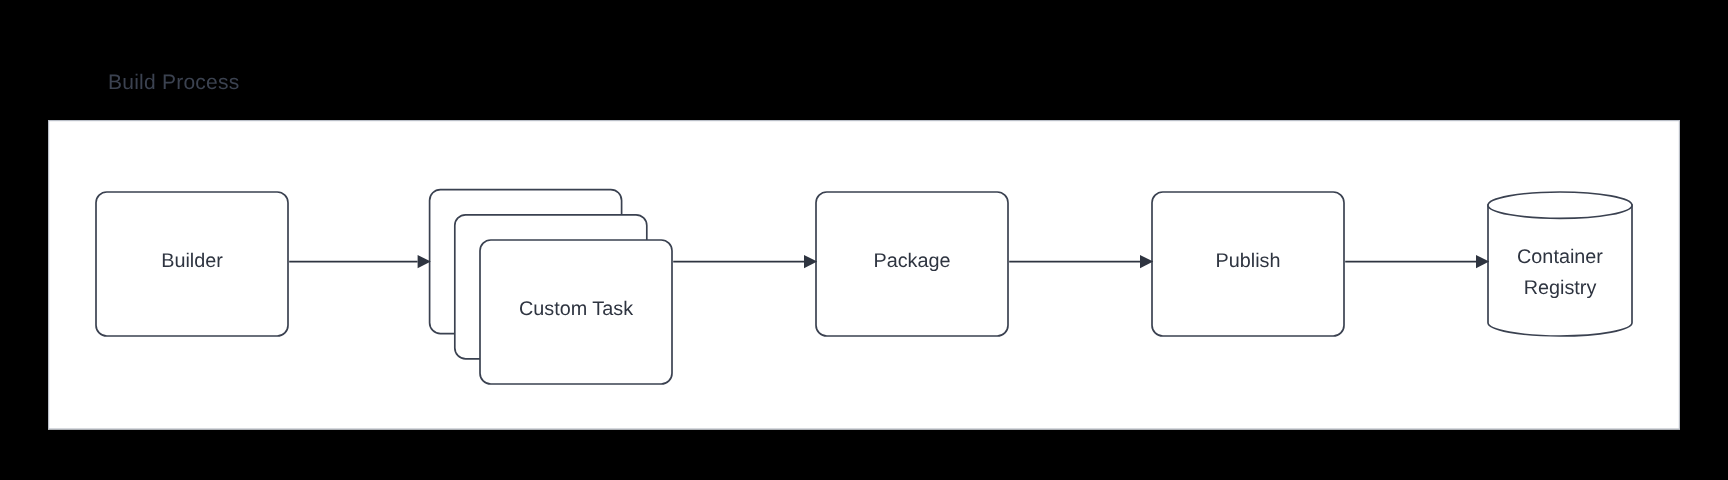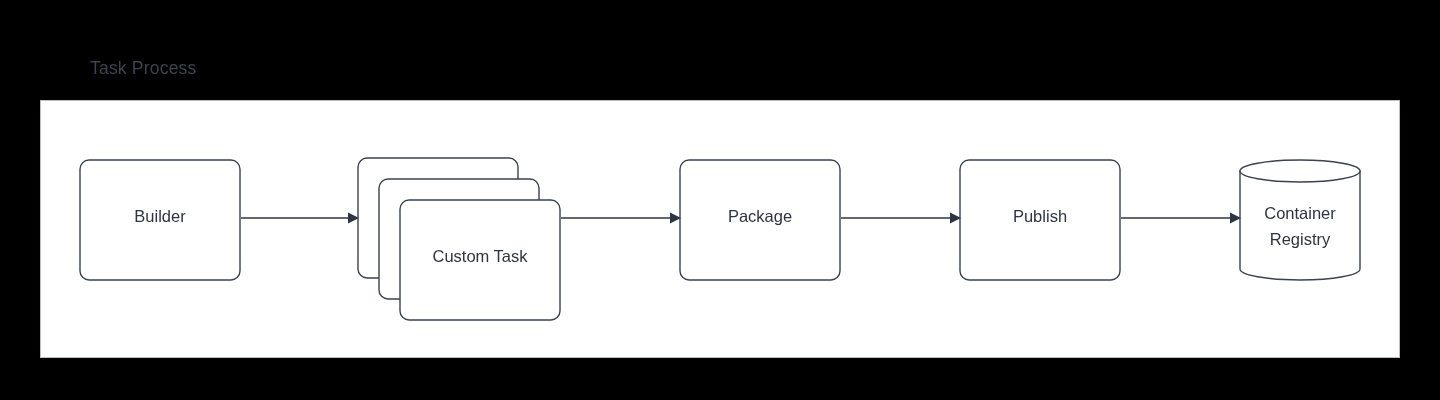--- a/index.html
+++ b/index.html
@@ -95,21 +95,21 @@
     text-anchor: middle;
     dominant-baseline: middle;
     user-select: none;
   }
 </style>
 </head>
 <body>
 
 <div id="canvas">
 
-  <div class="diagram-title">Task Process</div>
+  <div class="diagram-title">Build Process</div>
 
   <div class="panel"></div>
 
   <svg class="diagram-svg" viewBox="0 0 1440 400">
 
     <g>
       <rect class="node-shape" x="80" y="160" width="160" height="120" rx="9" ry="9"></rect>
       <text class="node-label" x="160" y="218">Builder</text>
     </g>
 

